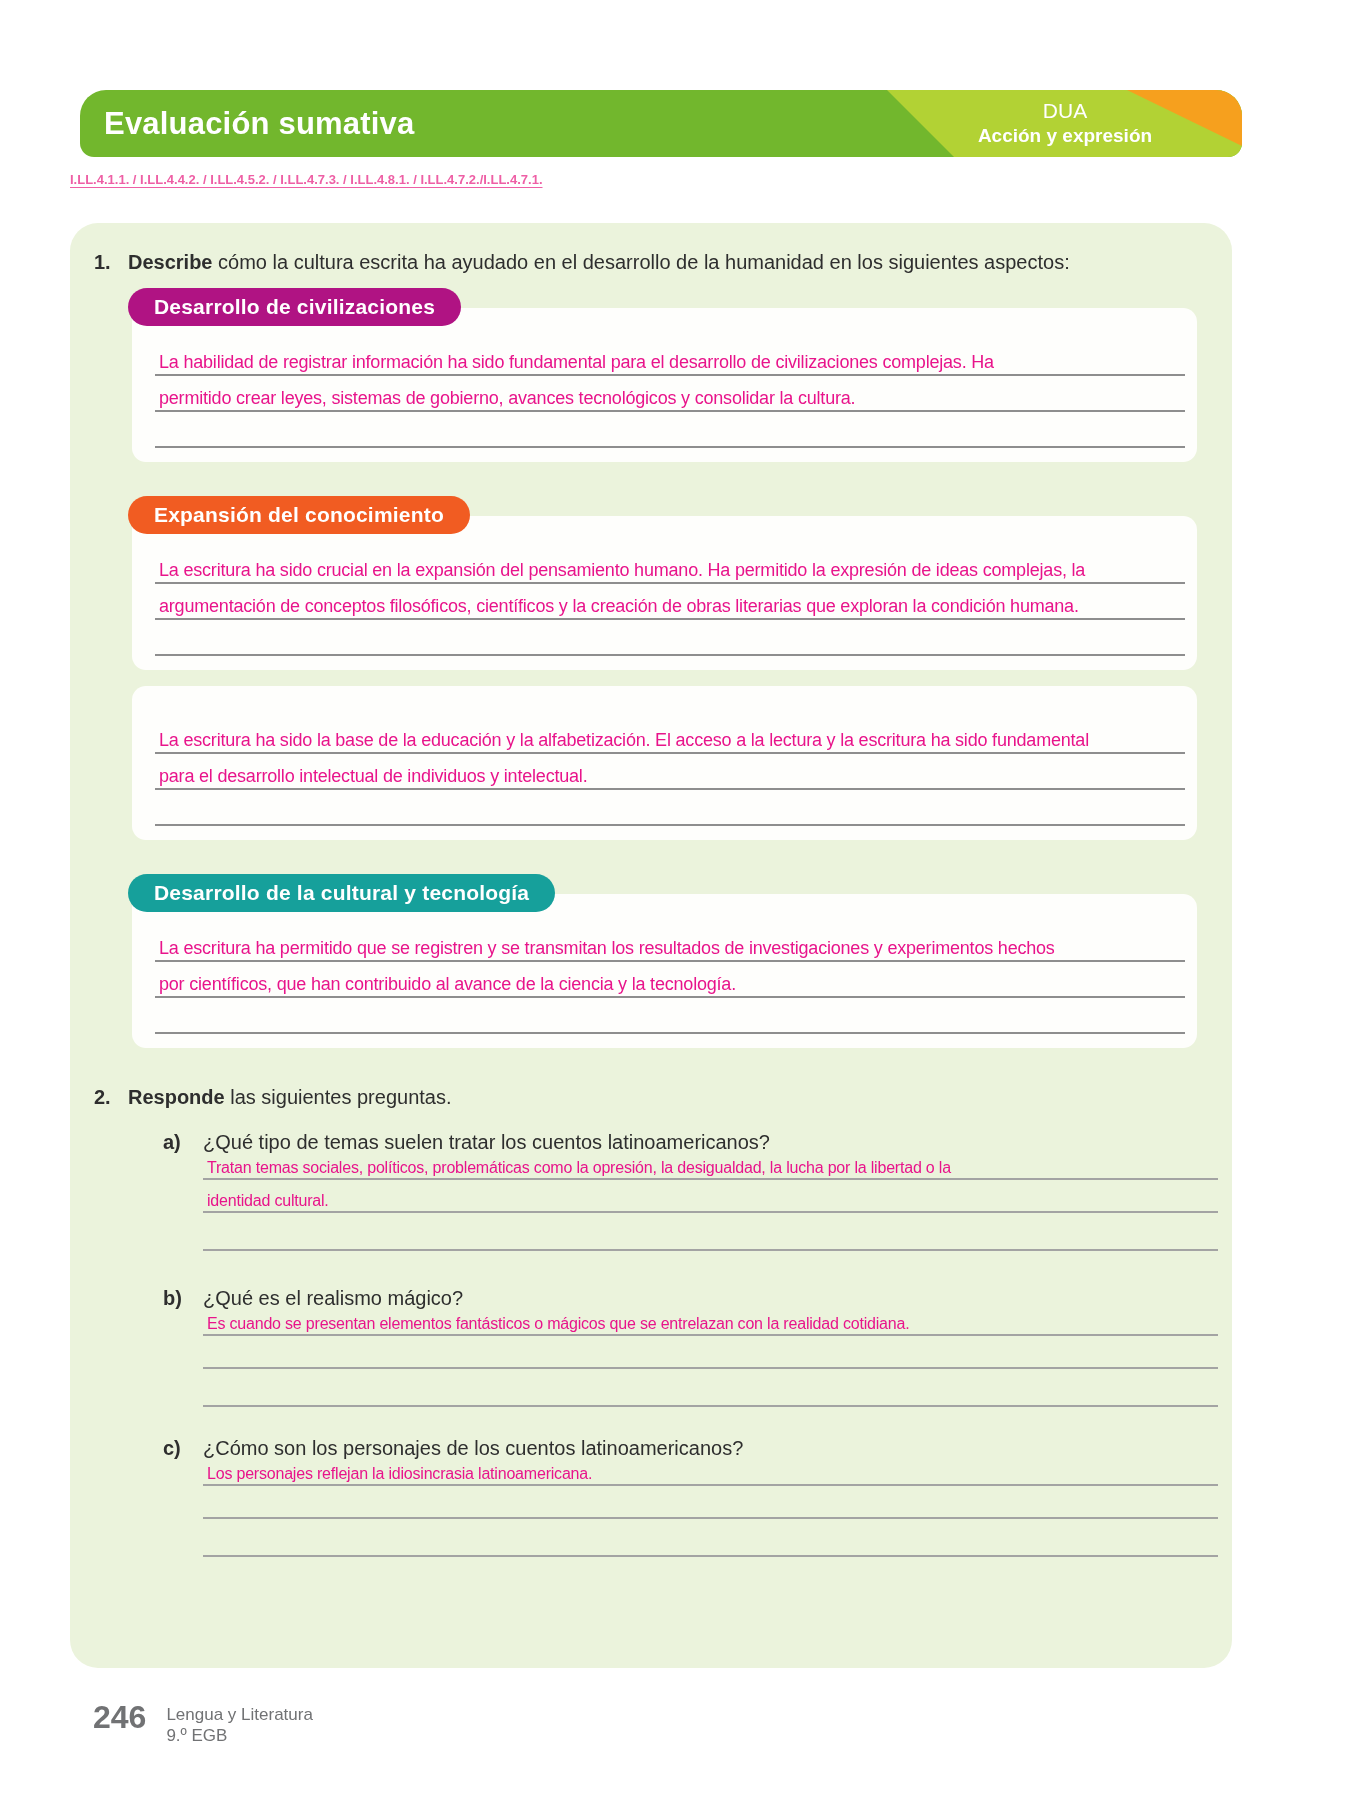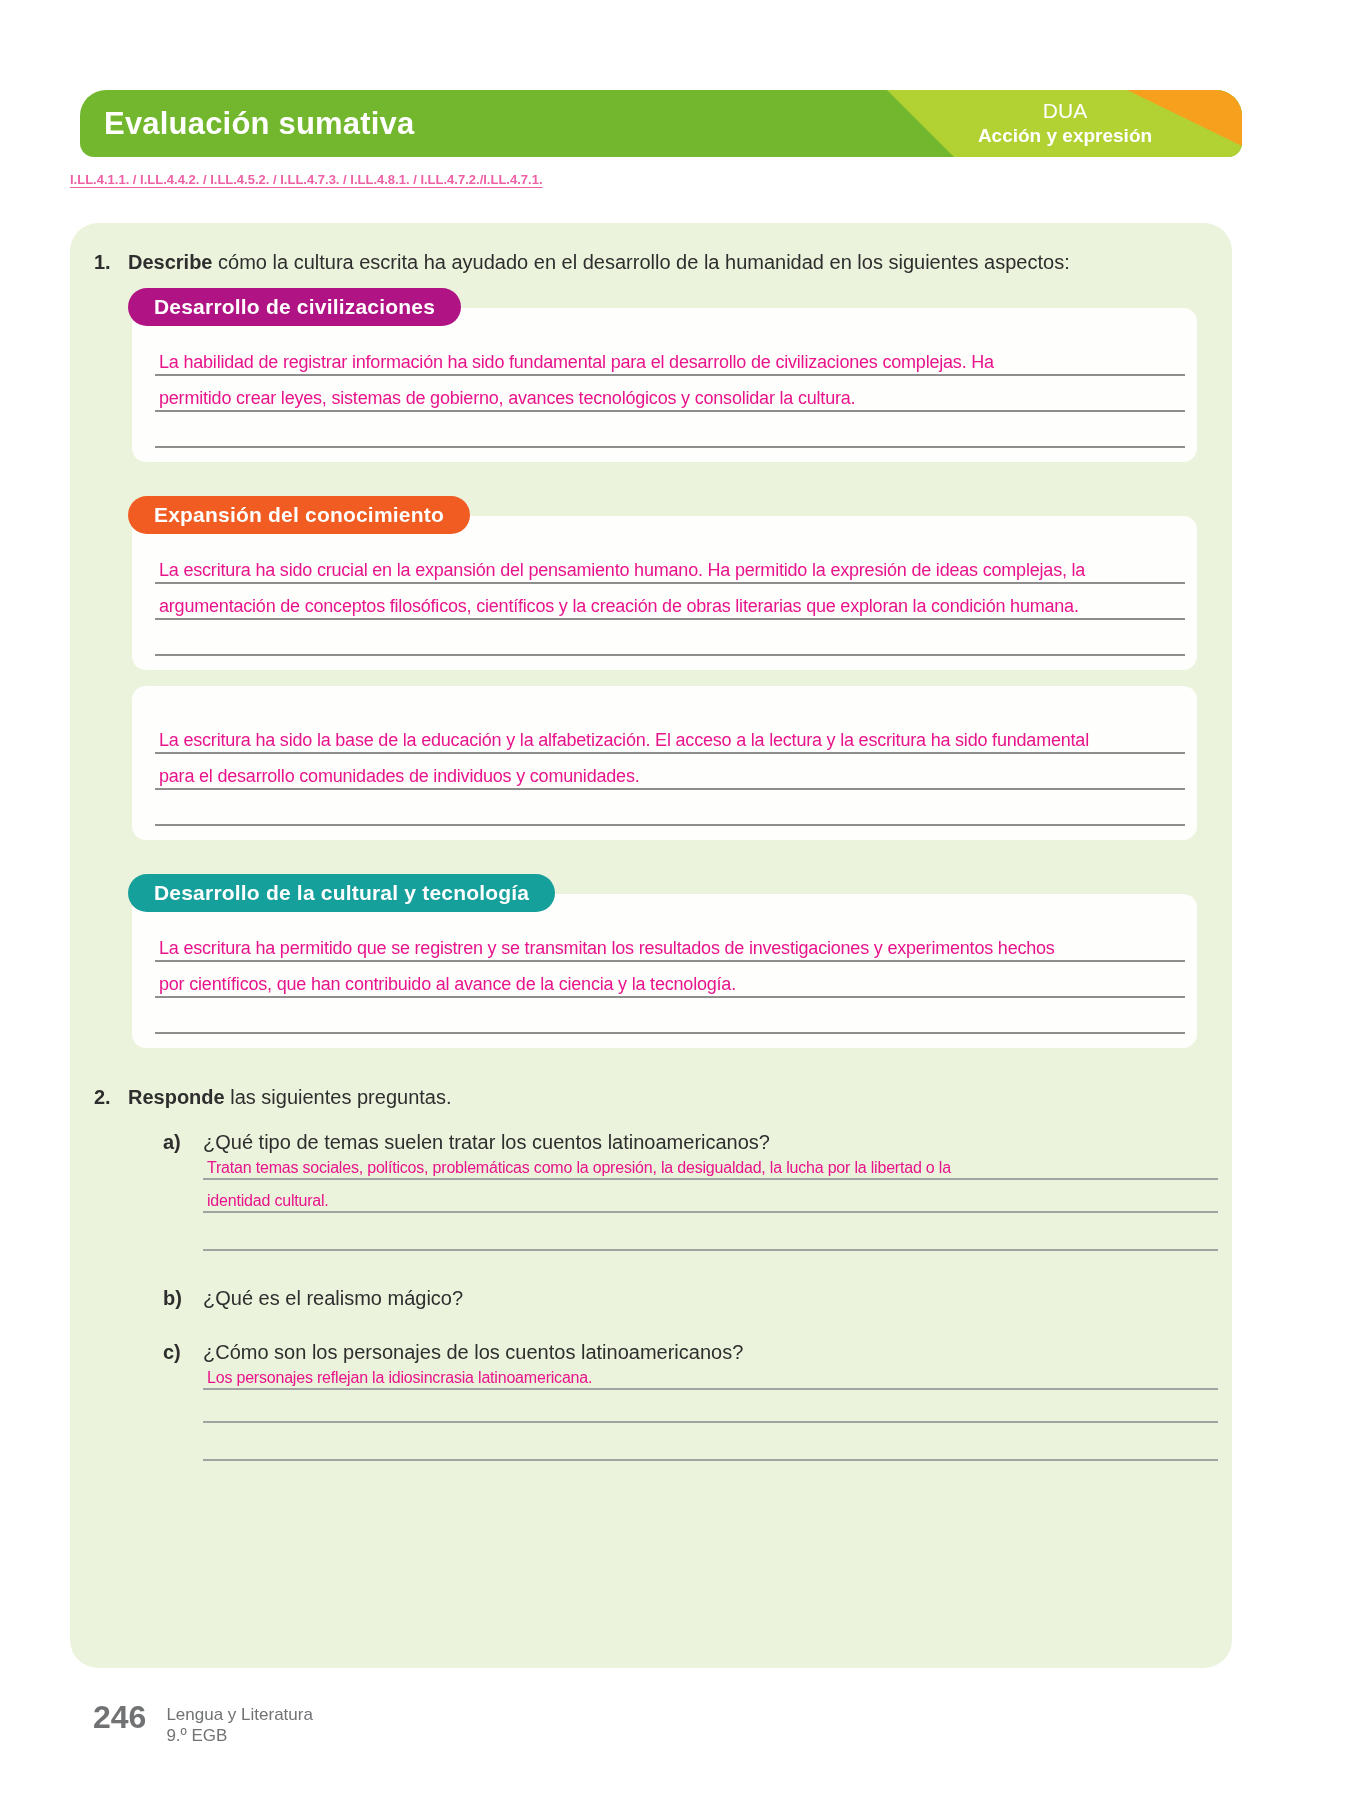--- a/index.html
+++ b/index.html
@@ -134,21 +134,21 @@
     <div class="sec-box">
       <div class="ans-line">La escritura ha sido crucial en la expansión del pensamiento humano. Ha permitido la expresión de ideas complejas, la</div>
       <div class="ans-line">argumentación de conceptos filosóficos, científicos y la creación de obras literarias que exploran la condición humana.</div>
       <div class="ans-line"></div>
     </div>
   </div>
 
   <div class="section section-3">
     <div class="sec-box">
       <div class="ans-line">La escritura ha sido la base de la educación y la alfabetización. El acceso a la lectura y la escritura ha sido fundamental</div>
-      <div class="ans-line">para el desarrollo comunidades de individuos y comunidades.</div>
+      <div class="ans-line">para el desarrollo intelectual de individuos y intelectual.</div>
       <div class="ans-line"></div>
     </div>
   </div>
 
   <div class="section section-4">
     <div class="sec-pill" style="background-color: rgb(22, 160, 155);">Desarrollo de la cultural y tecnología</div>
     <div class="sec-box">
       <div class="ans-line">La escritura ha permitido que se registren y se transmitan los resultados de investigaciones y experimentos hechos</div>
       <div class="ans-line">por científicos, que han contribuido al avance de la ciencia y la tecnología.</div>
       <div class="ans-line"></div>
@@ -169,20 +169,25 @@
       <div class="q2-line">Tratan temas sociales, políticos, problemáticas como la opresión, la desigualdad, la lucha por la libertad o la</div>
       <div class="q2-line">identidad cultural.</div>
       <div class="q2-line"></div>
     </div>
   </div>
 
   <div class="q2-item item-b">
     <div class="sub-row">
       <span class="sub-letter">b)</span>
       <span>¿Qué es el realismo mágico?</span>
+    </div>
+    <div class="q2-lines">
+      <div class="q2-line">Es cuando se presentan elementos fantásticos o mágicos que se entrelazan con la realidad cotidiana.</div>
+      <div class="q2-line"></div>
+      <div class="q2-line"></div>
     </div>
   </div>
 
   <div class="q2-item item-c">
     <div class="sub-row">
       <span class="sub-letter">c)</span>
       <span>¿Cómo son los personajes de los cuentos latinoamericanos?</span>
     </div>
     <div class="q2-lines">
       <div class="q2-line">Los personajes reflejan la idiosincrasia latinoamericana.</div>

